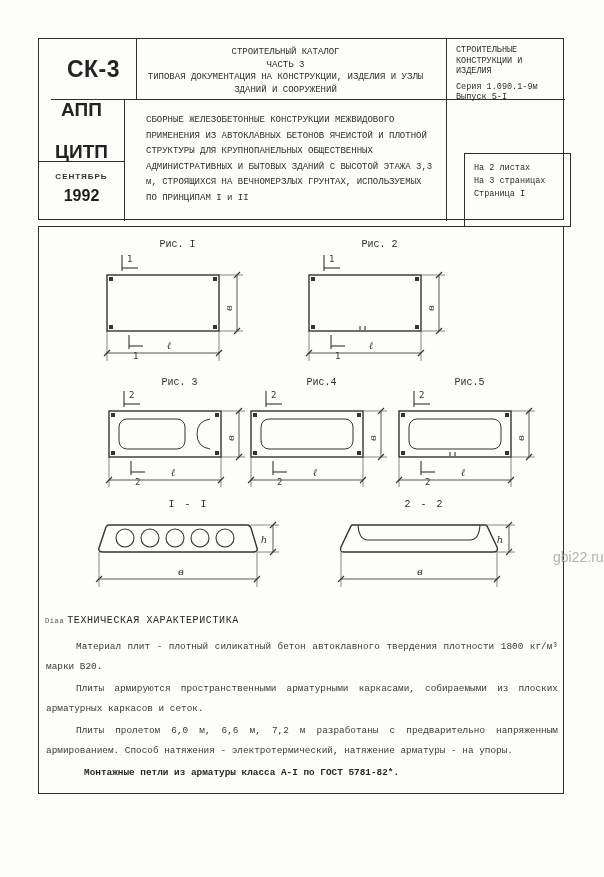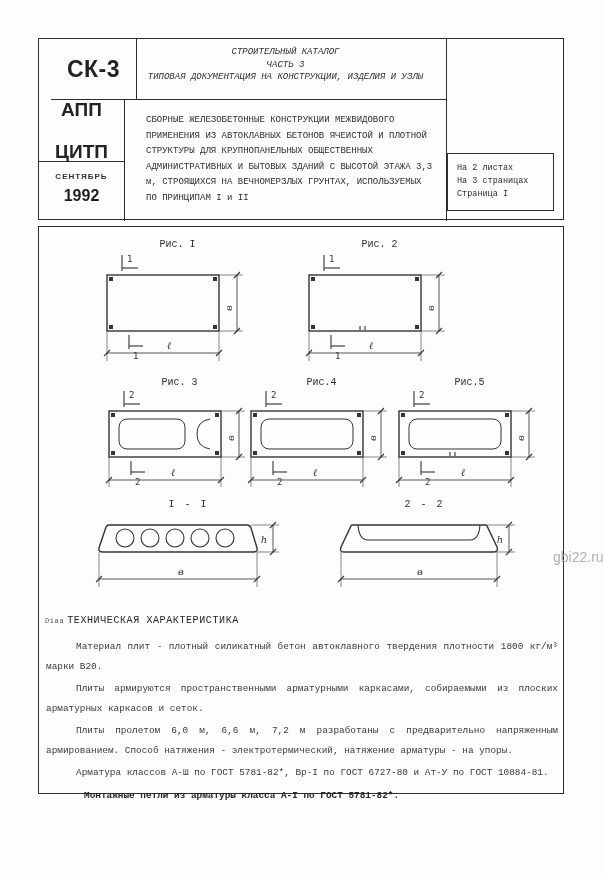--- a/index.html
+++ b/index.html
@@ -6,34 +6,34 @@
   .page{position:relative;width:604px;height:877px;background:#fdfdfb;overflow:hidden;
         font-family:"Liberation Mono","DejaVu Sans Mono",monospace;color:#2e2e2e;}
   .abs{position:absolute;}
   
   .hdr{left:38px;top:38px;width:526px;height:182px;border:1.5px solid #2e2e2e;box-sizing:border-box;}
   .cell{position:absolute;box-sizing:border-box;}
   .c-sk3{left:12px;top:0;width:86px;height:61px;border-right:1.5px solid #2e2e2e;border-bottom:1.5px solid #2e2e2e;
          display:flex;align-items:center;justify-content:center;}
   .sk3{font-family:"Liberation Sans",sans-serif;font-weight:bold;font-size:23px;letter-spacing:.5px;color:#222;}
   .c-title{left:86px;top:0;width:322px;height:61px;border-right:1.5px solid #2e2e2e;border-bottom:1.5px solid #2e2e2e;
-           text-align:center;font-size:9px;line-height:12.5px;padding-top:7px;font-style:italic;}
+           text-align:center;font-size:9px;line-height:12.5px;padding-top:7px;}
   .c-class{left:408px;top:0;width:118px;height:61px;border-bottom:1.5px solid #2e2e2e;
            font-size:8.5px;line-height:10.5px;padding:6px 0 0 9px;}
   .series{margin-top:5px;}
   .c-agency{left:0;top:61px;width:86px;height:62px;border-right:1.5px solid #2e2e2e;border-bottom:1.5px solid #2e2e2e;
             display:flex;flex-direction:column;align-items:center;justify-content:center;gap:22px;}
   .agency{font-family:"Liberation Sans",sans-serif;font-weight:bold;font-size:19px;line-height:20px;color:#222;}
   .c-date{left:0;top:123px;width:86px;height:59px;border-right:1.5px solid #2e2e2e;text-align:center;padding-top:10px;}
   .month{font-family:"Liberation Sans",sans-serif;font-weight:bold;font-size:8px;letter-spacing:1px;color:#333;}
   .year{font-family:"Liberation Sans",sans-serif;font-weight:bold;font-size:16px;margin-top:6px;color:#1d1d1d;}
   .c-desc{left:86px;top:61px;width:322px;height:121px;border-right:1.5px solid #2e2e2e;
           font-size:9px;line-height:15.5px;padding:13px 12px 0 21px;}
   .c-right2{left:408px;top:61px;width:118px;height:121px;}
-  .sheets-box{position:absolute;left:408px;top:114px;width:107px;height:58px;border:1.4px solid #2e2e2e;
+  .sheets-box{position:absolute;left:425px;top:114px;width:107px;height:74px;border:1.4px solid #2e2e2e;
               box-sizing:border-box;font-size:8.5px;line-height:13px;padding:8px 0 0 9px;}
   
   .bodybox{left:38px;top:226px;width:526px;height:568px;border:1.5px solid #2e2e2e;box-sizing:border-box;}
   .fig{position:absolute;}
   .fig-label{text-align:center;font-size:10px;color:#2e2e2e;margin-bottom:1px;}
   svg{display:block;}
   .ln{stroke:#333;stroke-width:1.4;fill:none;}
   .thin{stroke:#555;stroke-width:.7;fill:none;}
   .dim{stroke:#444;stroke-width:.9;fill:none;}
   .tick{stroke:#333;stroke-width:1.1;fill:none;}
@@ -59,22 +59,30 @@
   <div class="abs hdr">
 
     <div class="cell c-sk3">
       <div class="sk3">СК-3</div>
     </div>
 
     <div class="cell c-title">
       <div>СТРОИТЕЛЬНЫЙ КАТАЛОГ</div>
       <div>ЧАСТЬ 3</div>
       <div>ТИПОВАЯ ДОКУМЕНТАЦИЯ НА КОНСТРУКЦИИ, ИЗДЕЛИЯ И УЗЛЫ</div>
-    </div>
-
+      <div>ЗДАНИЙ И СООРУЖЕНИЙ</div>
+    </div>
+
+    <div class="cell c-class">
+      <div>СТРОИТЕЛЬНЫЕ</div>
+      <div>КОНСТРУКЦИИ И</div>
+      <div>ИЗДЕЛИЯ</div>
+      <div class="series">Серия 1.090.1-9м</div>
+      <div>Выпуск 5-I</div>
+    </div>
 
     <div class="cell c-agency">
       <div class="agency">АПП</div>
       <div class="agency">ЦИТП</div>
     </div>
 
     <div class="cell c-date">
       <div class="month">СЕНТЯБРЬ</div>
       <div class="year">1992</div>
     </div>
@@ -355,20 +363,19 @@
     </div>
 
     <div class="tech-heading">
       <span class="tech-prefix">Diaa</span><span>ТЕХНИЧЕСКАЯ ХАРАКТЕРИСТИКА</span>
     </div>
 
     <div class="paras">
       <p>Материал плит - плотный силикатный бетон автоклавного твердения плотности 1800 кг/м³ марки В20.</p>
       <p>Плиты армируются пространственными арматурными каркасами, собираемыми из плоских арматурных каркасов и сеток.</p>
       <p>Плиты пролетом 6,0 м, 6,6 м, 7,2 м разработаны с предварительно напряженным армированием. Способ натяжения - электротермический, натяжение арматуры - на упоры.</p>
-      <p>Арматура классов А-Ш по ГОСТ 5781-82*, Вр-I по ГОСТ 6727-80 и Ат-У по ГОСТ 10884-81.</p>
       <p class="bold noindent">Монтажные петли из арматуры класса А-I по ГОСТ 5781-82*.</p>
     </div>
   </div>
 
   <div class="abs watermark">gbi22.ru</div>
 
 </div>
 
 </body></html>

